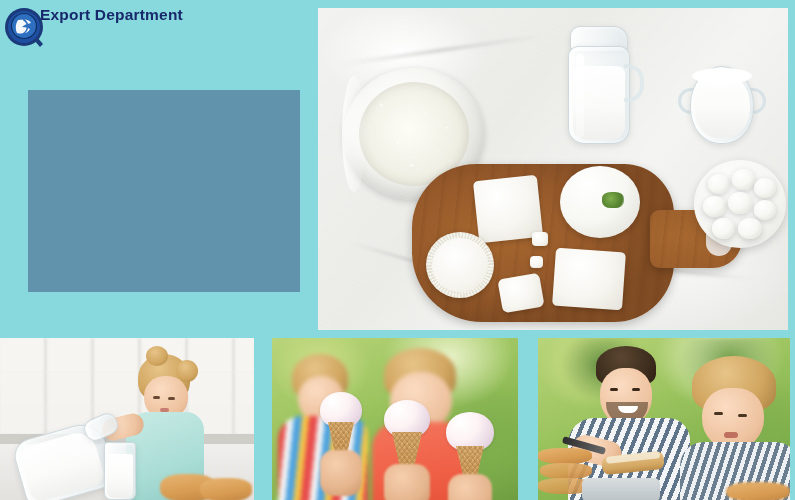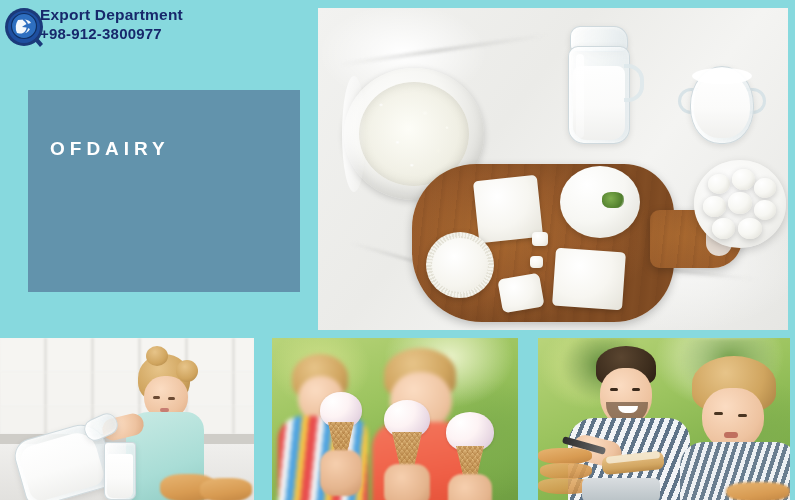--- a/index.html
+++ b/index.html
@@ -179,28 +179,26 @@
       <circle cx="20" cy="20" r="12.5" fill="#2e6fc0"></circle>
       <circle cx="20" cy="20" r="12.5" fill="none" stroke="#0f2f63" stroke-width="1.2"></circle>
       <path d="M33 31 L39 38 L36 41 L30 34 Z" fill="#1b3a7a"></path>
       <path d="M14 14 q11 -2 13 3 q-6 1 -9 4 q5 0 8 2 q-3 6 -13 4 q-3 -7 1 -13 z" fill="#ffffff" opacity=".95"></path>
       <path d="M19.5 13.5 q4.5 3 4 7.5 q-.5 4.5 -4.5 7" fill="none" stroke="#2e6fc0" stroke-width="1.6" stroke-linecap="round"></path>
     </svg>
   </div>
 
   <div id="brand-text">
     <div id="brand-name" class="brand-line">Export Department</div>
-    <div id="brand-phone" class="brand-line">+98-912-3800977</div>
   </div>
 
 </div>
 
 <div id="title-card">
   <div id="title-text">
-    <div>OFDAIRY</div>
   </div>
 </div>
 
 <div id="photo-cheese-board" class="photo">
   <div class="ph-inner marble"></div>
 
   <div class="sp marble-vein" style="left:20px;top:40px;width:210px;height:4px;transform:rotate(-8deg);"></div>
   <div class="sp marble-vein" style="left:250px;top:260px;width:190px;height:3px;transform:rotate(6deg);"></div>
   <div class="sp marble-vein" style="left:30px;top:250px;width:120px;height:3px;transform:rotate(16deg);"></div>
 

